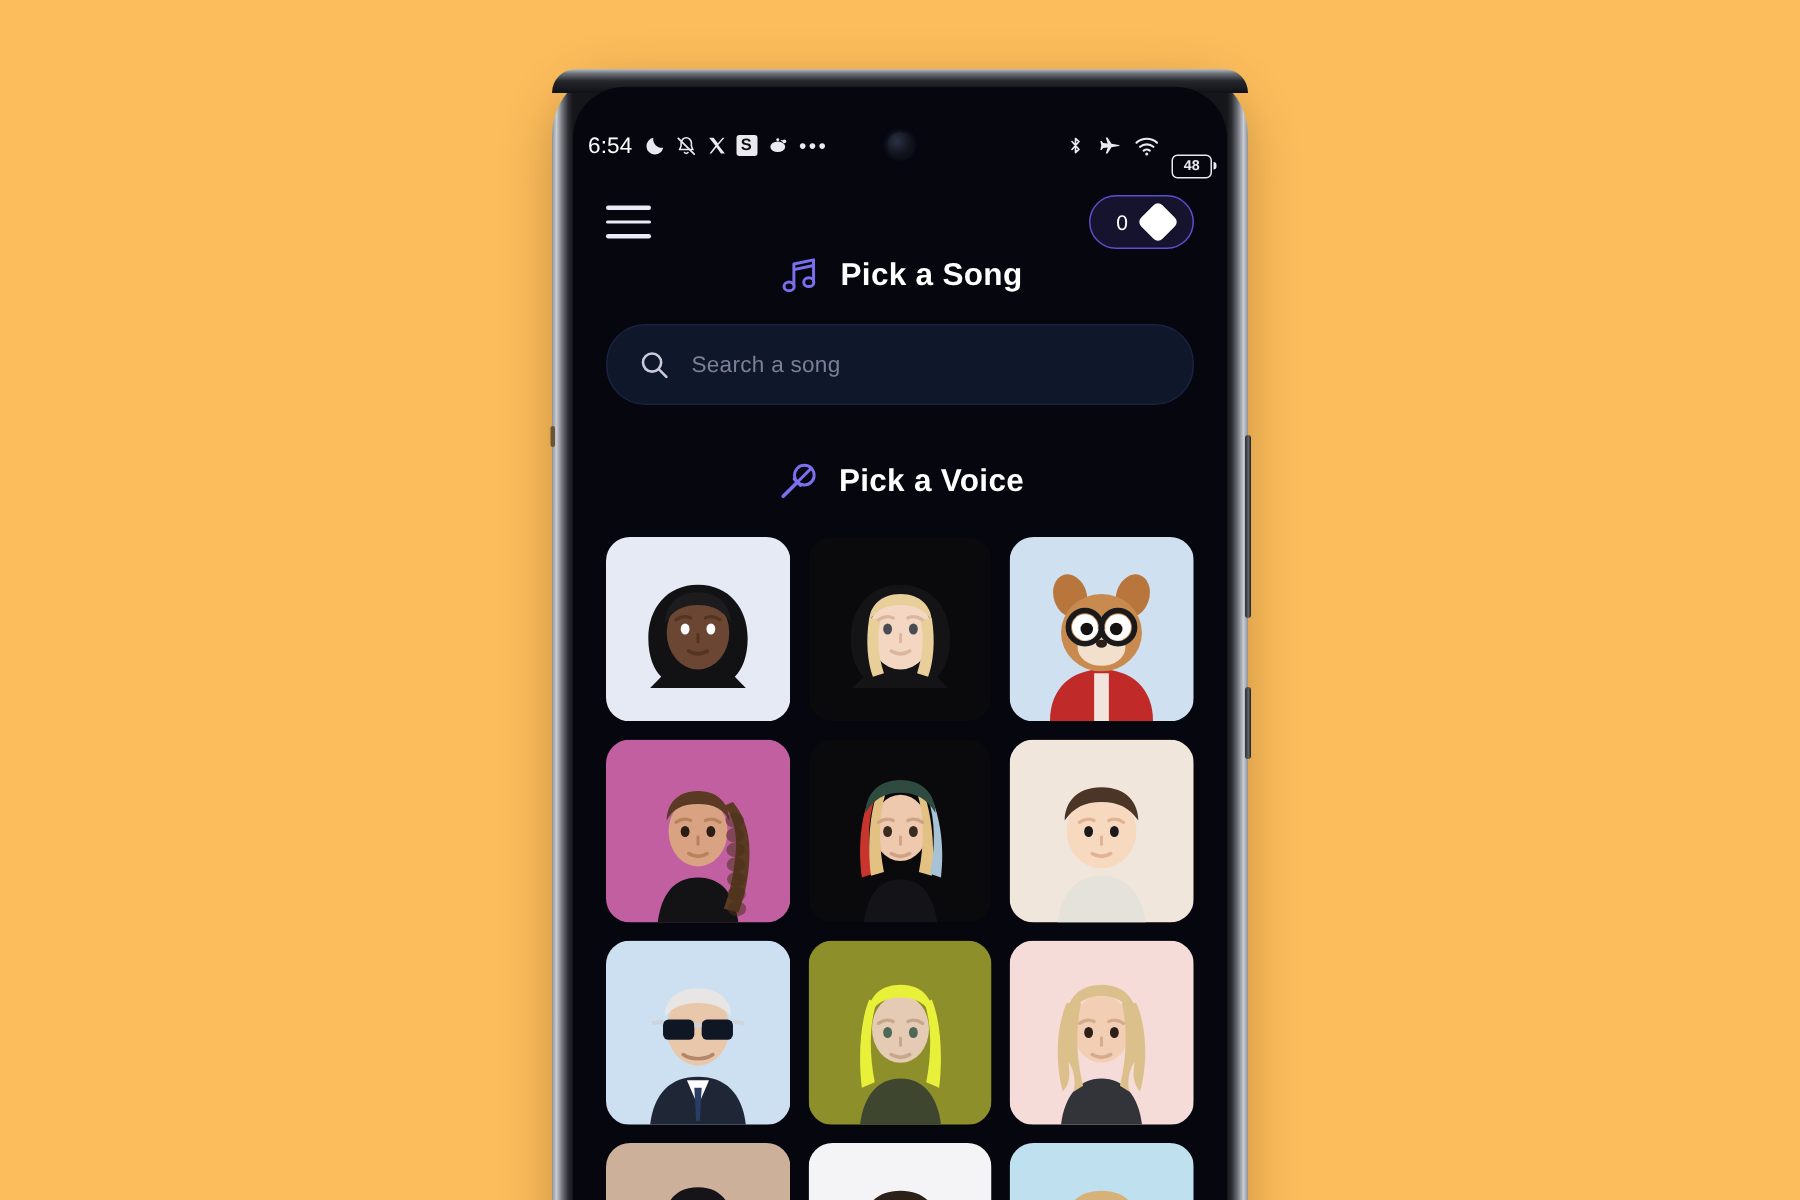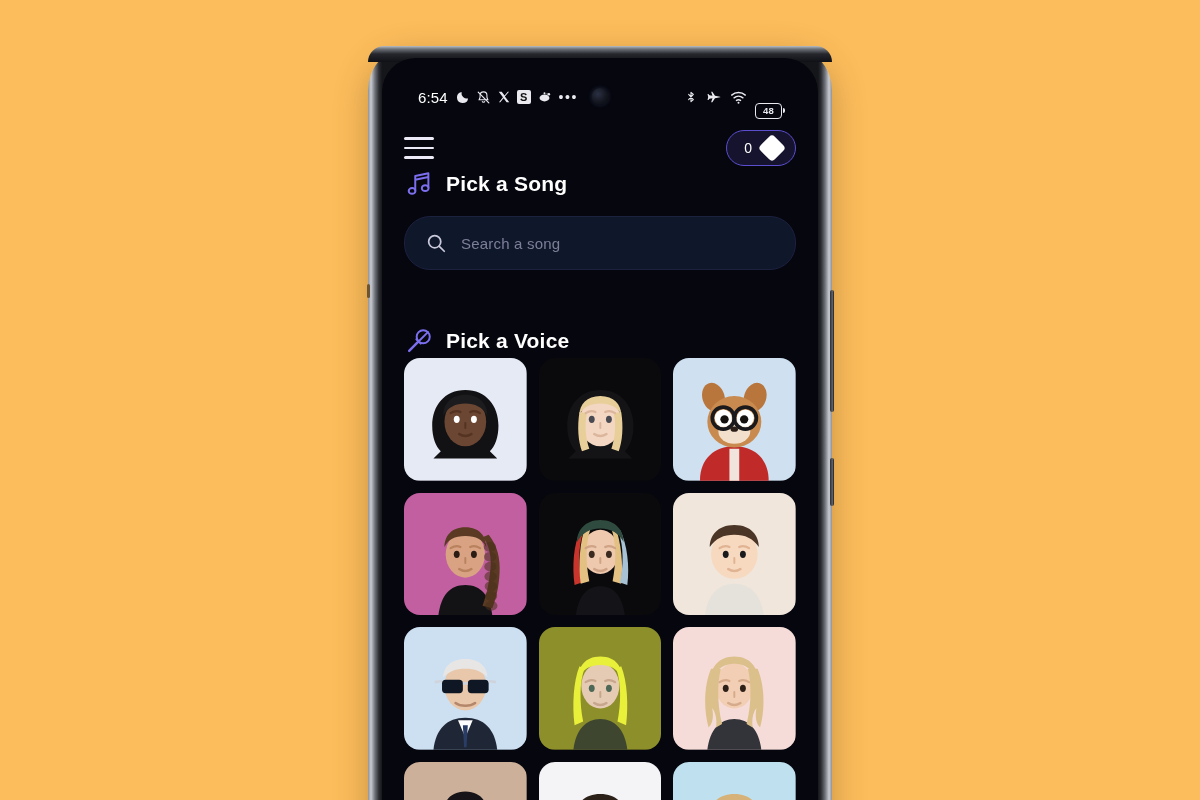--- a/index.html
+++ b/index.html
@@ -76,21 +76,21 @@
   }
 
   
   #status-bar {
     position: absolute;
     left: 0; right: 0;
     top: 26px;
     height: 26px;
     display: flex;
     align-items: center;
-    padding: 0 36px;
+    padding: 0 10px;
     color: #ffffff;
     font-size: 14.5px;
     letter-spacing: .1px;
   }
   #status-left {
     display: flex;
     align-items: center;
     gap: 6px;
   }
   #status-clock { font-size: 15px; font-weight: 400; margin-right: 1px; }
@@ -205,31 +205,32 @@
     transform: rotate(45deg);
     border-radius: 4px;
   }
 
   
   .section-head {
     display: flex;
     align-items: center;
     gap: 12px;
     padding: 0 22px;
+    justify-content: center;
   }
   .section-title {
     color: #ffffff;
     font-size: 21px;
     font-weight: 700;
     letter-spacing: .2px;
   }
   .section-icon { width: 30px; height: 32px; display: block; flex: none; }
 
   #song-section { position: absolute; left: 0; right: 0; top: 110px; }
-  #voice-section { position: absolute; left: 0; right: 0; top: 247px; margin-top: 20px; }
+  #voice-section { position: absolute; left: 0; right: 0; top: 247px; }
 
   
   #search-field {
     margin: 16px 22px 0 22px;
     height: 52px;
     border: 1px solid #1d2140;
     border-radius: 26px;
     background: #0f172a;
     display: flex;
     align-items: center;

